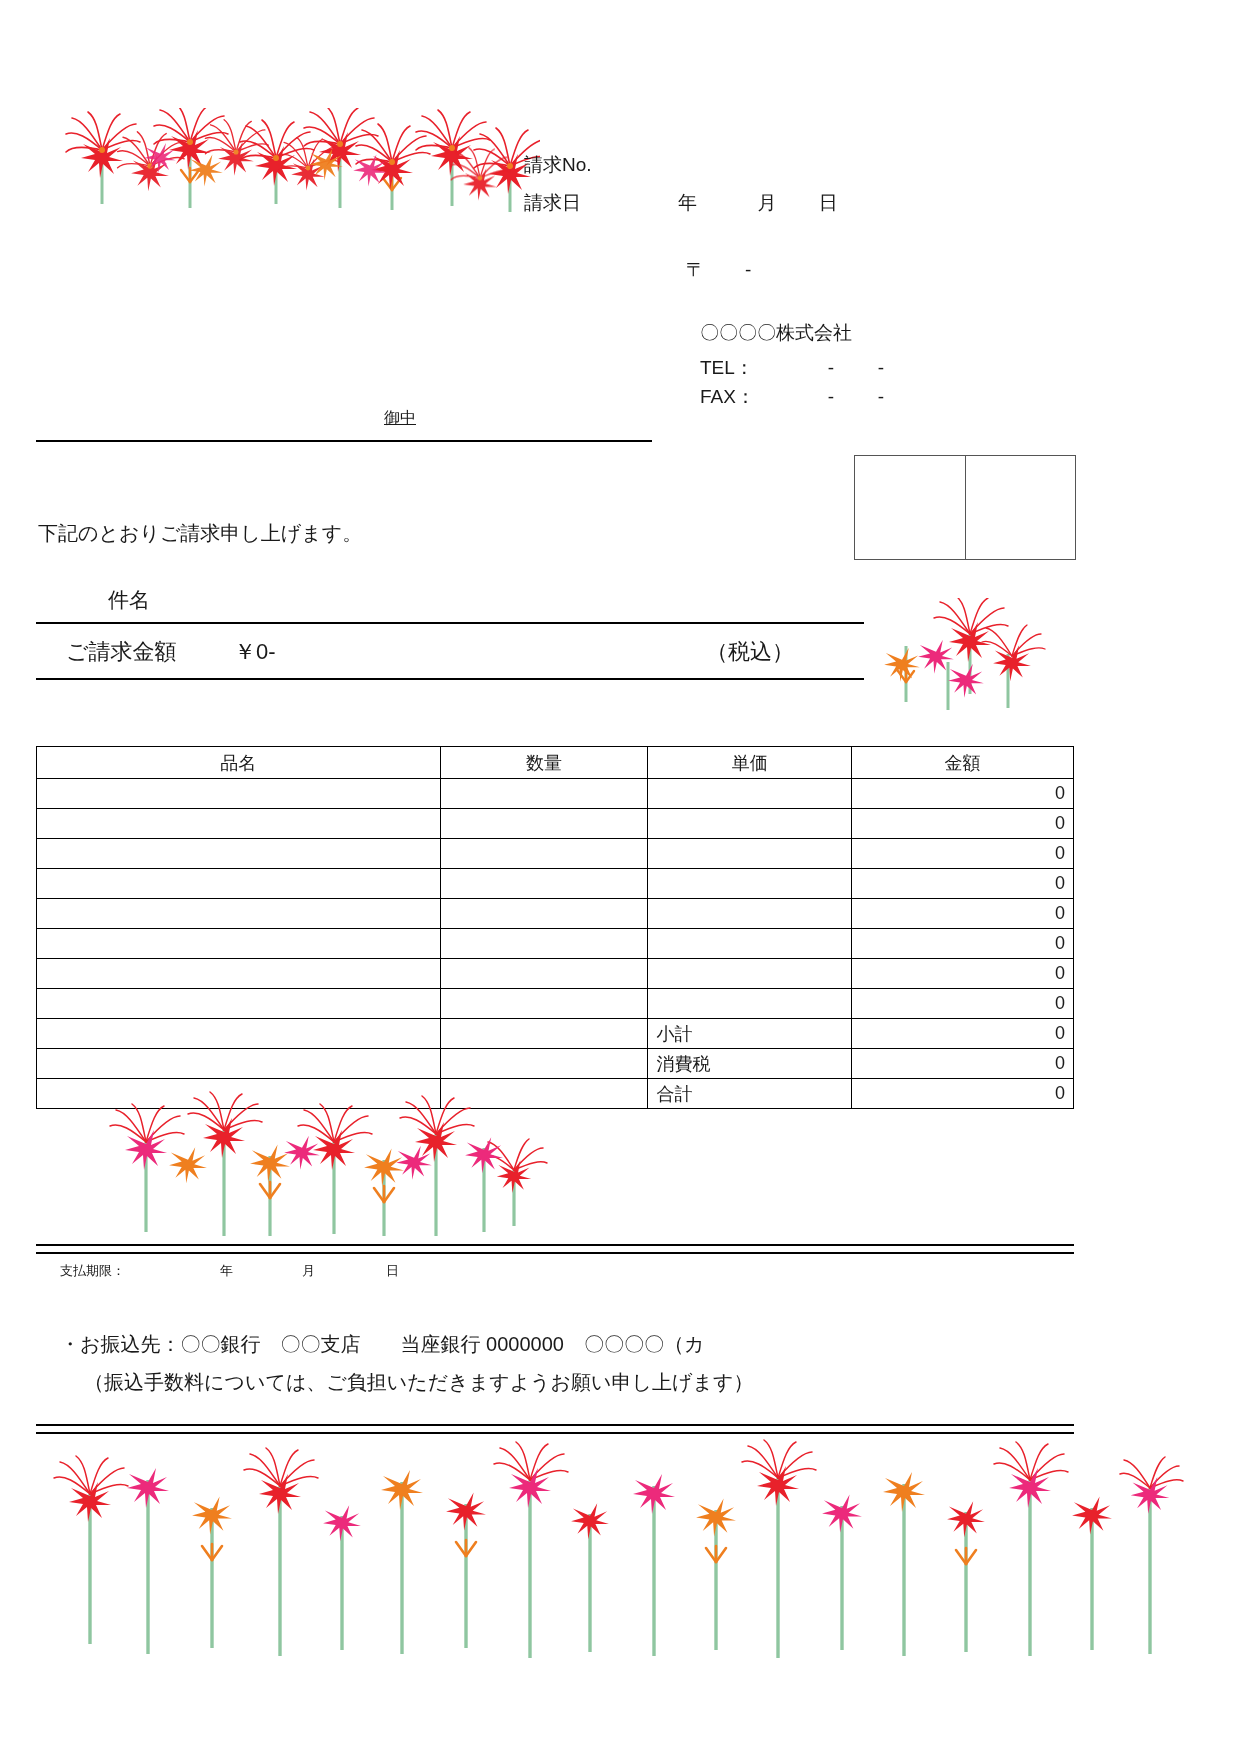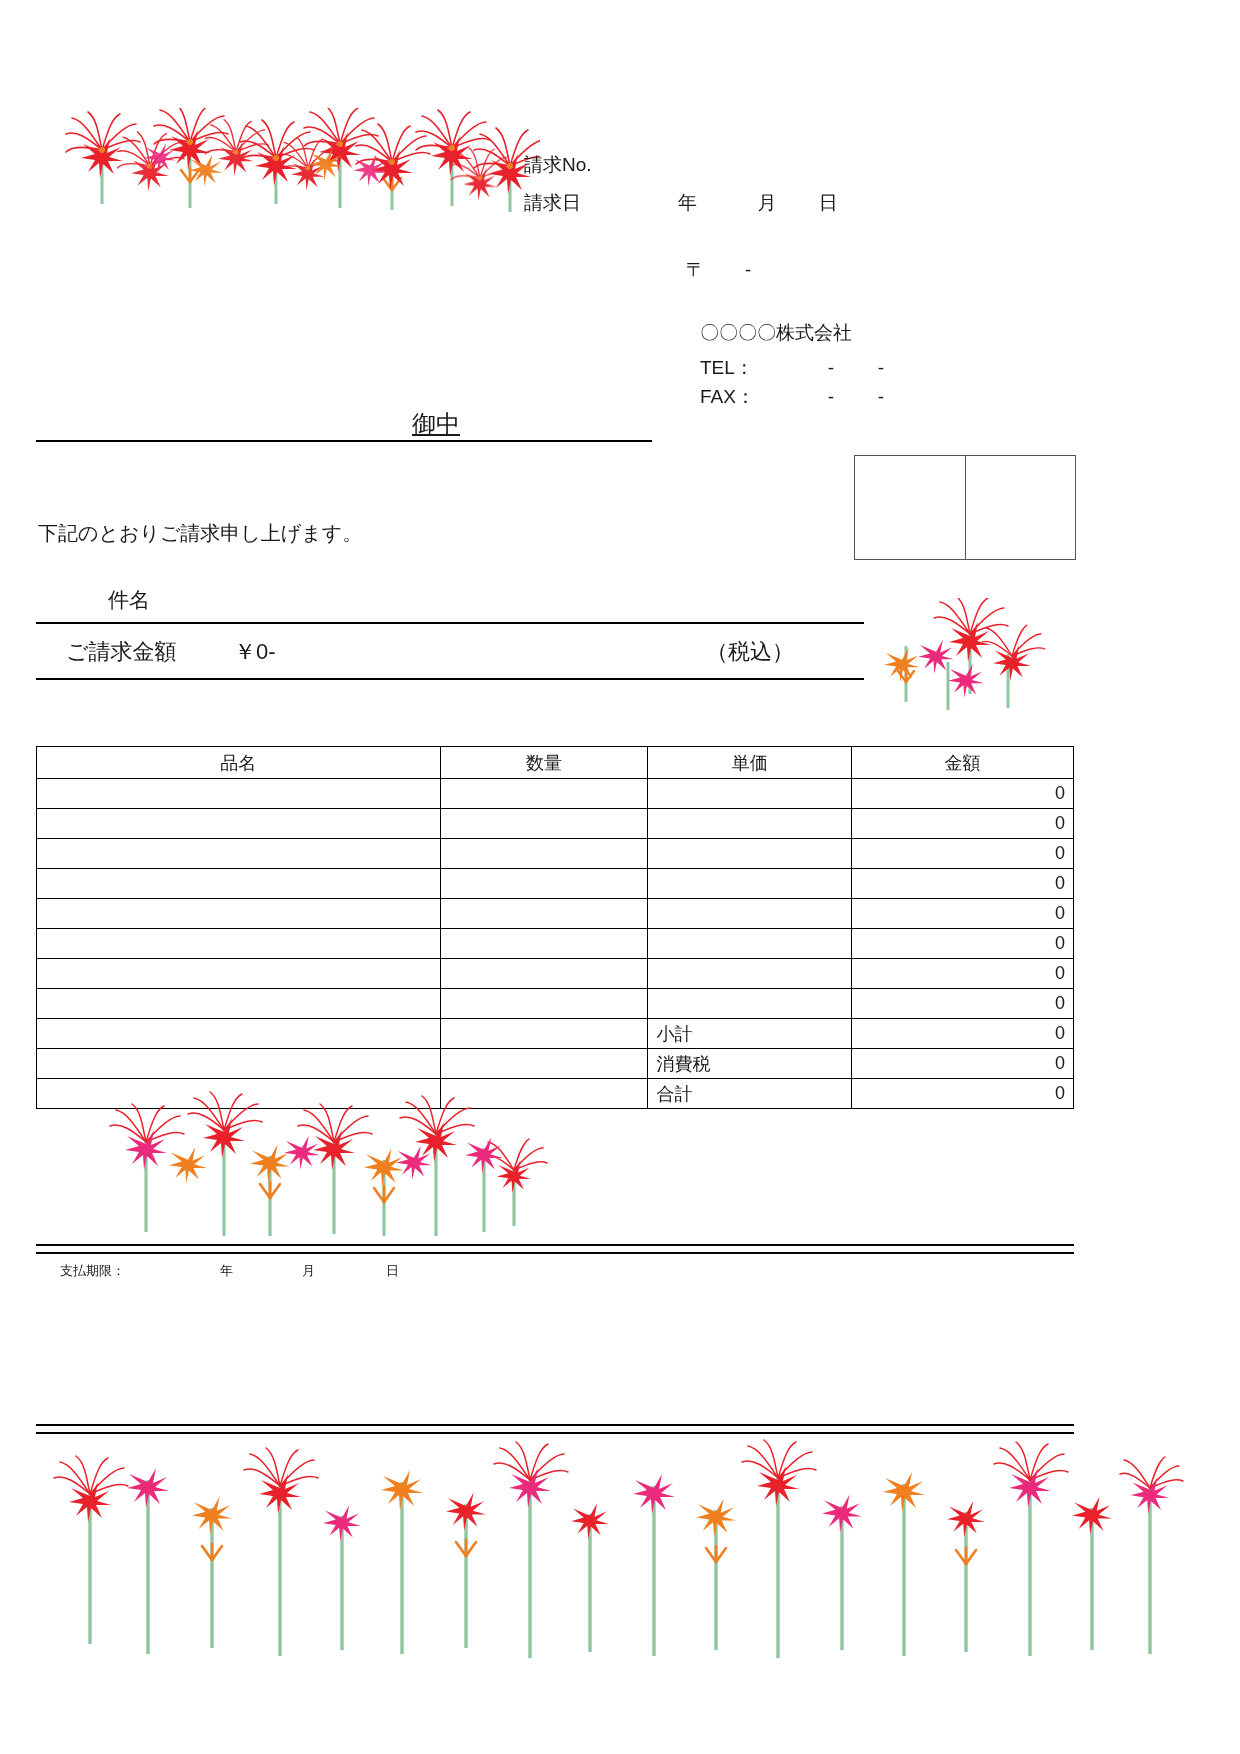--- a/index.html
+++ b/index.html
@@ -76,23 +76,23 @@
   
   .addressee-line {
     position: absolute;
     left: 36px;
     top: 440px;
     width: 616px;
     border-bottom: 2px solid #000;
   }
   .addressee-label {
     position: absolute;
-    left: 412px;
+    left: 384px;
     top: 408px;
-    font-size: 24px;
+    font-size: 16px;
     text-decoration: underline;
   }
 
   
   .stamp-box {
     position: absolute;
     left: 854px;
     top: 455px;
     width: 222px;
     height: 105px;
@@ -588,20 +588,22 @@
   <div class="dbl-rule top"></div>
 
   <div class="due">
     <span class="lbl">支払期限：</span>
     <span class="y">年</span>
     <span class="m">月</span>
     <span class="d">日</span>
   </div>
 
   <div class="bank">
+    <div class="line1">・お振込先：〇〇銀行　〇〇支店　　当座銀行 0000000　〇〇〇〇（カ</div>
+    <div class="line2">（振込手数料については、ご負担いただきますようお願い申し上げます）</div>
   </div>
 
   <div class="dbl-rule bottom"></div>
 
   <div class="art art-bottom">
     <svg width="1180" height="310" viewBox="0 0 1180 310" xmlns="http://www.w3.org/2000/svg">
       <g stroke="#8fc6a0" stroke-width="3.4" fill="none">
         <path d="M60,70 L60,220"></path>
           <path d="M118,56 L118,230"></path>
           <path d="M182,84 L182,224"></path>

